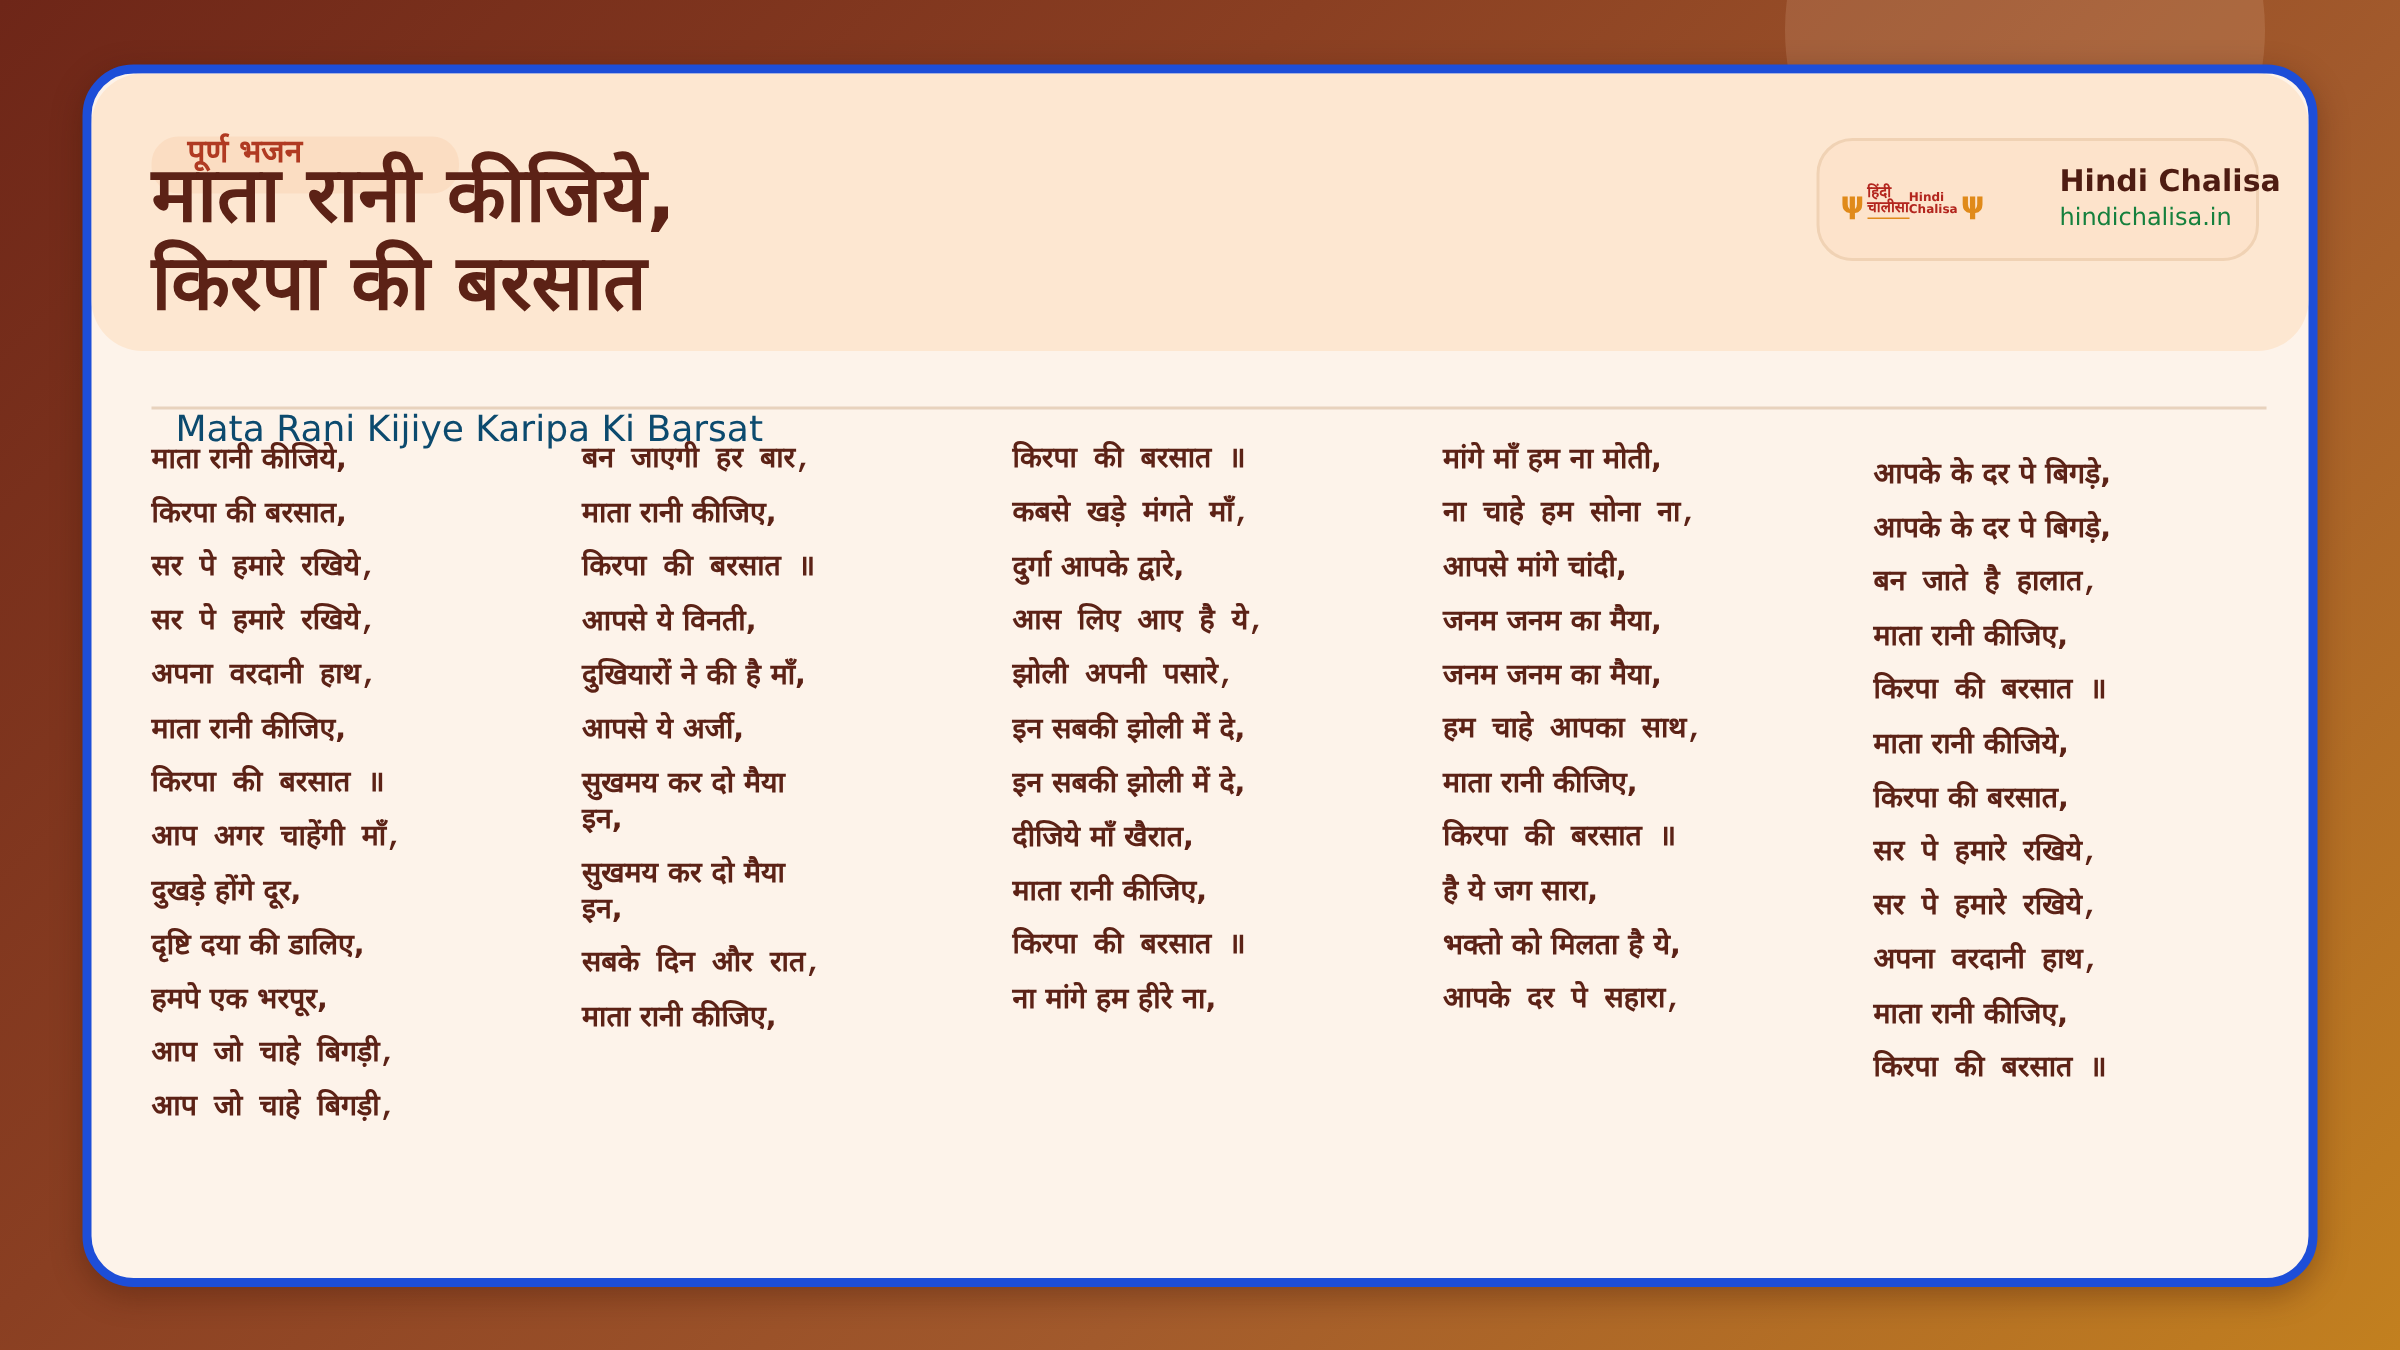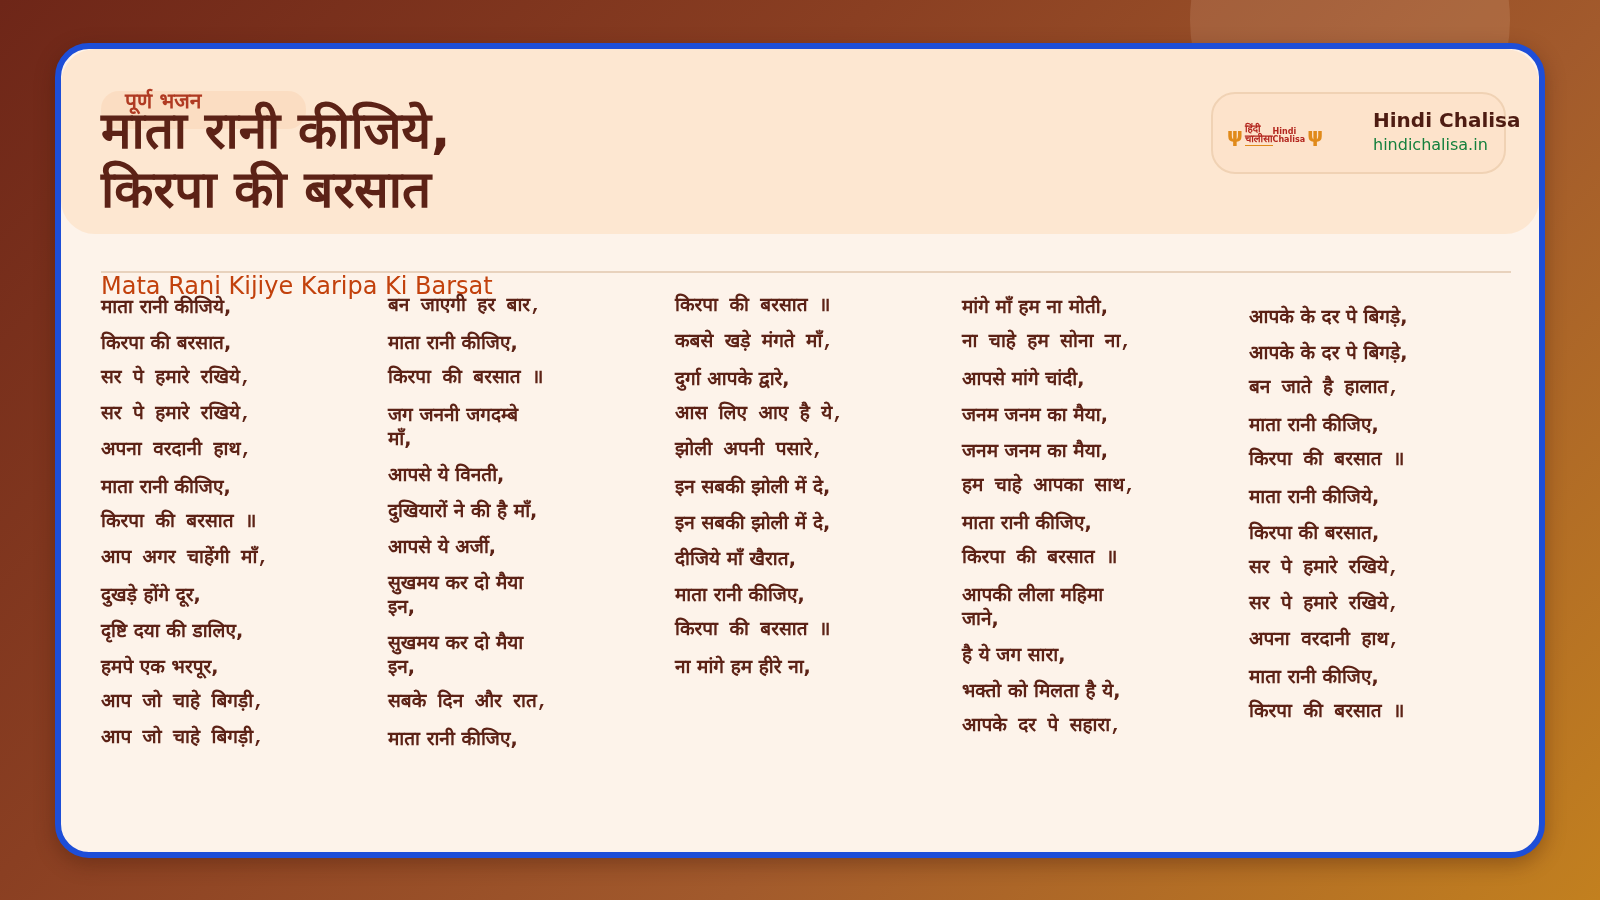--- a/index.html
+++ b/index.html
@@ -112,23 +112,23 @@
       white-space: nowrap;
     }
     .divider {
       position: absolute;
       left: 40px; top: 222px;
       width: 1410px; height: 2px;
       background: #e8d2bd;
     }
     .subtitle {
       position: absolute;
-      left: 40px; top: 222px;
+      left: 56px; top: 222px;
       font-size: 24px;
-      color: #c2410c;
+      color: #0c4a6e;
       line-height: 30px;
       white-space: nowrap;
     }
     .columns {
       position: absolute;
       left: 40px; top: 245px;
       width: 1440px;
       display: flex;
     }
     .col {
@@ -188,21 +188,20 @@
       <div class="line">दुखड़े होंगे दूर,</div>
       <div class="line">दृष्टि दया की डालिए,</div>
       <div class="line">हमपे एक भरपूर,</div>
       <div class="line wide">आप जो चाहे बिगड़ी,</div>
       <div class="line wide">आप जो चाहे बिगड़ी,</div>
     </div>
     <div class="col c2">
       <div class="line wide">बन जाएगी हर बार,</div>
       <div class="line">माता रानी कीजिए,</div>
       <div class="line wide">किरपा की बरसात ॥</div>
-      <div class="line">जग जननी जगदम्बे माँ,</div>
       <div class="line">आपसे ये विनती,</div>
       <div class="line">दुखियारों ने की है माँ,</div>
       <div class="line">आपसे ये अर्जी,</div>
       <div class="line">सुखमय कर दो मैया इन,</div>
       <div class="line">सुखमय कर दो मैया इन,</div>
       <div class="line wide">सबके दिन और रात,</div>
       <div class="line">माता रानी कीजिए,</div>
     </div>
     <div class="col c3">
       <div class="line wide">किरपा की बरसात ॥</div>
@@ -219,21 +218,20 @@
     </div>
     <div class="col c4">
       <div class="line">मांगे माँ हम ना मोती,</div>
       <div class="line wide">ना चाहे हम सोना ना,</div>
       <div class="line">आपसे मांगे चांदी,</div>
       <div class="line">जनम जनम का मैया,</div>
       <div class="line">जनम जनम का मैया,</div>
       <div class="line wide">हम चाहे आपका साथ,</div>
       <div class="line">माता रानी कीजिए,</div>
       <div class="line wide">किरपा की बरसात ॥</div>
-      <div class="line">आपकी लीला महिमा जाने,</div>
       <div class="line">है ये जग सारा,</div>
       <div class="line">भक्तो को मिलता है ये,</div>
       <div class="line wide">आपके दर पे सहारा,</div>
     </div>
     <div class="col c5">
       <div class="line">आपके के दर पे बिगड़े,</div>
       <div class="line">आपके के दर पे बिगड़े,</div>
       <div class="line wide">बन जाते है हालात,</div>
       <div class="line">माता रानी कीजिए,</div>
       <div class="line wide">किरपा की बरसात ॥</div>

